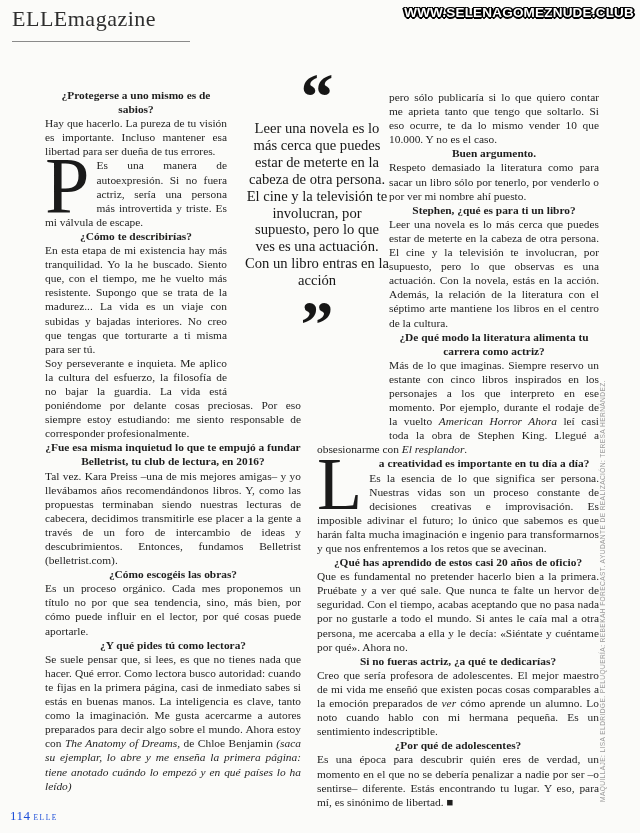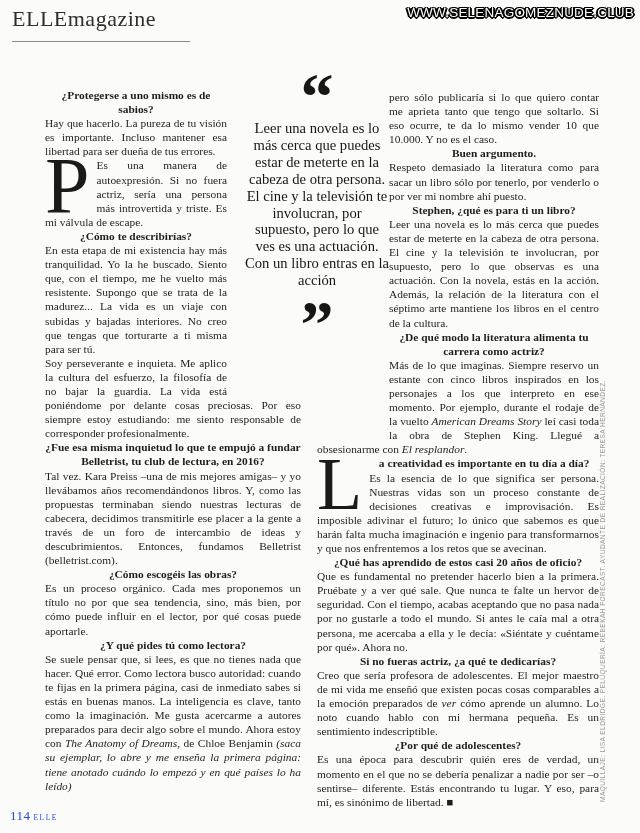--- a/index.html
+++ b/index.html
@@ -19,21 +19,21 @@
     font-size:22px; letter-spacing:0.5px; color:#2e2e2e;
     font-weight:400;
   }
   .logo-rule {
     position:absolute; left:12px; top:41px;
     width:178px; height:1px; background:#8a8a8a;
   }
   .watermark {
     position:absolute; right:6px; top:5px;
     font-family:"Liberation Sans", sans-serif;
-    font-weight:400; font-size:13.5px; letter-spacing:0.2px;
+    font-weight:700; font-size:13.5px; letter-spacing:0.2px;
     color:#ffffff;
     text-shadow:-1px -1px 0 #000, 1px -1px 0 #000, -1px 1px 0 #000,
                  1px 1px 0 #000, 0 2px 0 #000, 2px 0 0 #000, -2px 0 0 #000;
   }
 
   
   .col { position:absolute; font-size:11.4px; line-height:14.1px; }
   .col-left  { left:45px;  top:88px; width:256px; }
   .col-right { left:317px; top:90px; width:282px; }
   .spacer-r { float:right; width:74px; height:308px; }
@@ -111,21 +111,21 @@
   </div>
 
   <div class="col col-right">
     <div class="spacer-l"></div>
   <p class="a"><span>pero sólo publicaría si lo que quiero contar me aprieta tanto que tengo que soltarlo. Si eso ocurre, te da lo mismo vender 10 que 10.000. Y no es el caso.</span></p>
       <p class="q"><span>Buen argumento.</span></p>
       <p class="a"><span>Respeto demasiado la literatura como para sacar un libro sólo por tenerlo, por venderlo o por ver mi nombre ahí puesto.</span></p>
       <p class="q"><span>Stephen, ¿qué es para ti un libro?</span></p>
       <p class="a"><span>Leer una novela es lo más cerca que puedes estar de meterte en la cabeza de otra persona. El cine y la televisión te involucran, por supuesto, pero lo que observas es una actuación. Con la novela, estás en la acción. Además, la relación de la literatura con el séptimo arte mantiene los libros en el centro de la cultura.</span></p>
       <p class="q"><span>¿De qué modo la literatura alimenta tu carrera como actriz?</span></p>
-      <p class="a"><span>Más de lo que imaginas. Siempre reservo un estante con cinco libros inspirados en los personajes a los que interpreto en ese momento. Por ejemplo, durante el rodaje de la vuelto </span><span class="it">American Dreams Story</span><span> leí casi toda la obra de Stephen King. Llegué a obsesionarme con </span><span class="it">El resplandor</span><span>.</span></p>
+      <p class="a"><span>Más de lo que imaginas. Siempre reservo un estante con cinco libros inspirados en los personajes a los que interpreto en ese momento. Por ejemplo, durante el rodaje de la vuelto </span><span class="it">American Horror Ahora</span><span> leí casi toda la obra de Stephen King. Llegué a obsesionarme con </span><span class="it">El resplandor</span><span>.</span></p>
       <div class="dropwrap">
         <span class="dropcap small">L</span>
         <p class="q"><span>a creatividad es importante en tu día a día?</span></p>
         <p class="a"><span>Es la esencia de lo que significa ser persona. Nuestras vidas son un proceso constante de decisiones creativas e improvisación. Es imposible adivinar el futuro; lo único que sabemos es que harán falta mucha imaginación e ingenio para transformarnos y que nos enfrentemos a los retos que se avecinan.</span></p>
       </div>
       <p class="q"><span>¿Qué has aprendido de estos casi 20 años de oficio?</span></p>
       <p class="a"><span>Que es fundamental no pretender hacerlo bien a la primera. Pruébate y a ver qué sale. Que nunca te falte un hervor de seguridad. Con el tiempo, acabas aceptando que no pasa nada por no gustarle a todo el mundo. Si antes le caía mal a otra persona, me acercaba a ella y le decía: «Siéntate y cuéntame por qué». Ahora no.</span></p>
       <p class="q"><span>Si no fueras actriz, ¿a qué te dedicarías?</span></p>
       <p class="a"><span>Creo que sería profesora de adolescentes. El mejor maestro de mi vida me enseñó que existen pocas cosas comparables a la emoción preparados de </span><span class="it">ver</span><span> cómo aprende un alumno. Lo noto cuando hablo con mi hermana pequeña. Es un sentimiento indescriptible.</span></p>
       <p class="q"><span>¿Por qué de adolescentes?</span></p>

